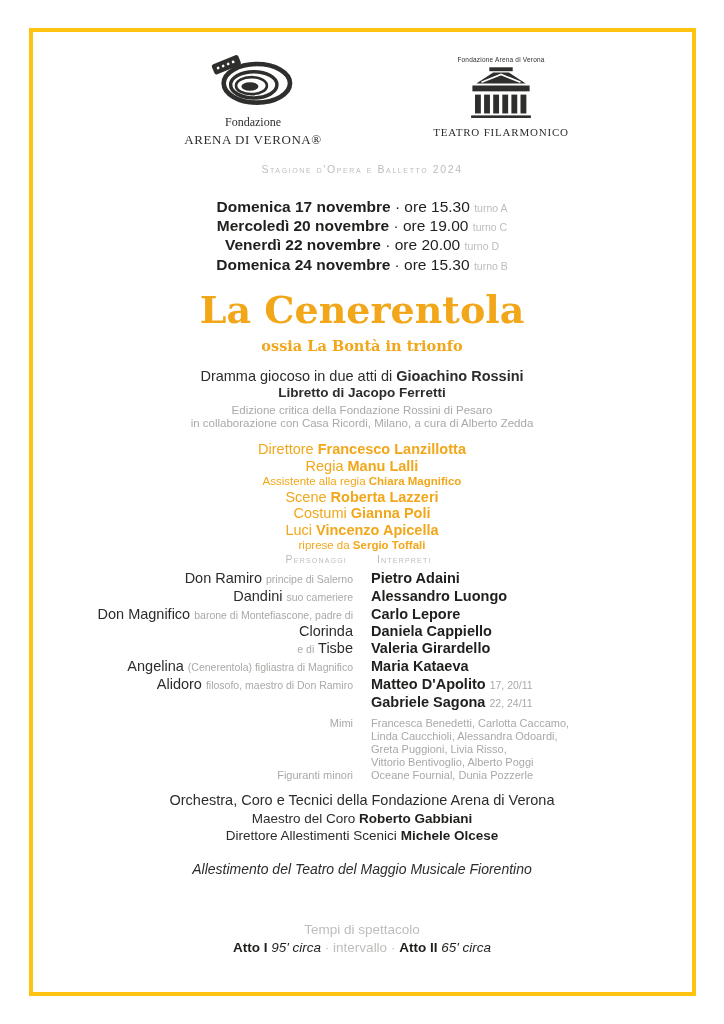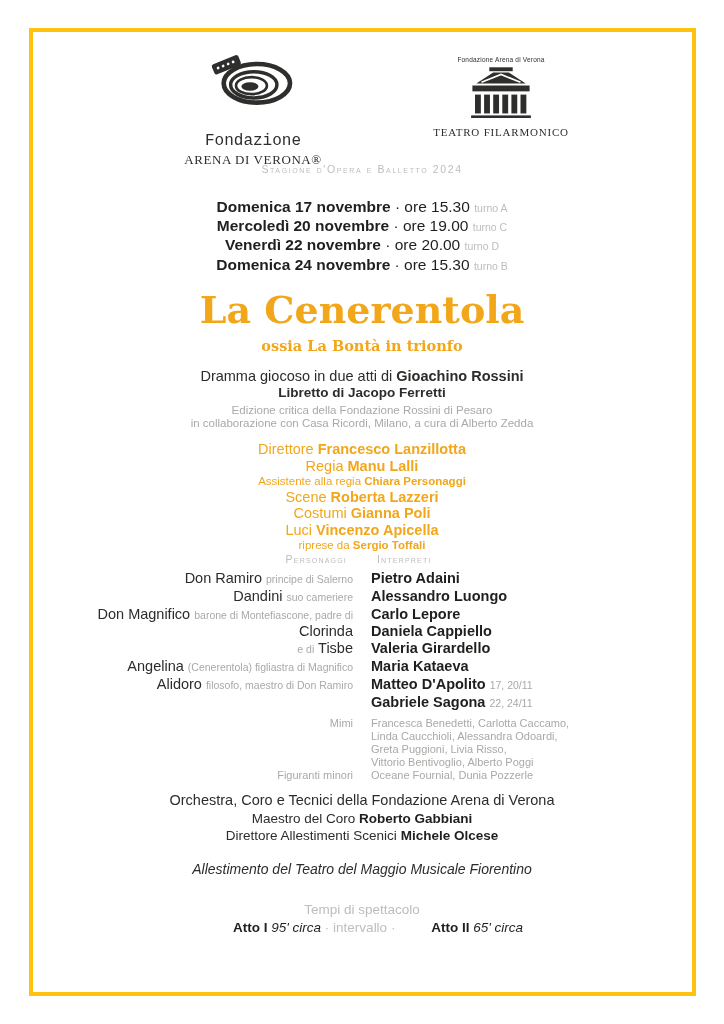--- a/index.html
+++ b/index.html
@@ -9,21 +9,21 @@
   *{margin:0;padding:0;box-sizing:border-box;}
   html,body{background:#fff;}
   body{font-family:"Liberation Sans",sans-serif;color:var(--ink);}
   .page{position:relative;width:724px;height:1024px;background:#fff;overflow:hidden;}
   .frame{position:absolute;left:29px;top:28px;right:28px;bottom:28px;border:4px solid var(--gold);pointer-events:none;}
   .sec{position:absolute;left:44px;right:44px;text-align:center;}
 
   
   .logo-arena{position:absolute;left:178px;top:54px;width:150px;text-align:center;}
   .logo-teatro{position:absolute;left:425px;top:56px;width:152px;text-align:center;}
-  .logo-arena .l1{font-family:Liberation Mono, monospace;font-size:16px;color:var(--logo);margin-top:20px;}
+  .logo-arena .l1{font-family:Liberation Serif, serif;font-size:12px;color:var(--logo);margin-top:3px;}
   .logo-arena .l2{font-family:"Liberation Serif",serif;font-size:13px;letter-spacing:0.6px;color:var(--logo);margin-top:2px;}
   .logo-teatro .tiny{font-size:6.5px;color:var(--logo);letter-spacing:0.2px;}
   .logo-teatro .l2{font-family:"Liberation Serif",serif;font-size:11px;letter-spacing:0.8px;color:var(--logo);margin-top:4px;}
 
   
   .season{top:163px;font-size:10.5px;letter-spacing:1.6px;color:var(--gray-light);font-variant:small-caps;}
   .dates{top:198px;line-height:17.2px;}
   .date-line{font-size:15.5px;color:var(--ink);}
   .d-day{font-weight:bold;}
   .d-turno{font-size:10.5px;color:var(--gray-light);}
@@ -61,23 +61,23 @@
 
   
   .production{top:792px;}
   .p-line1{font-size:14.5px;color:var(--ink2);line-height:17.5px;}
   .p-line{font-size:13.5px;color:var(--ink2);line-height:17.5px;}
   .p-line b{color:var(--ink);}
   .staging{top:861px;font-size:14px;font-style:italic;color:var(--ink2);}
 
   
   .timing{top:901px;line-height:17.5px;}
-  .tm-heading{font-size:13.5px;color:var(--gray-light);}
+  .tm-heading{font-size:13.5px;color:var(--gray-light);margin-top:20px;}
   .tm-line{font-size:13.5px;color:var(--ink);}
-  .tm-act{font-weight:600;margin-left:32px;}
+  .tm-act{font-weight:600;}
   .tm-sep{color:var(--gray-light);}
 
   svg .dk{fill:var(--logo);}
   svg .st{stroke:var(--logo);fill:none;}
 </style>
 </head>
 <body>
 
 <div class="page">
   <div class="frame"></div>
@@ -141,21 +141,21 @@
     <div class="w-line2">Libretto di Jacopo Ferretti</div>
     <div class="w-note">
       <div>Edizione critica della Fondazione Rossini di Pesaro</div>
       <div>in collaborazione con Casa Ricordi, Milano, a cura di Alberto Zedda</div>
     </div>
   </div>
 
   <div class="sec team">
     <div class="team-line"><span class="t-role">Direttore</span> <span class="t-name">Francesco Lanzillotta</span></div>
     <div class="team-line"><span class="t-role">Regia</span> <span class="t-name">Manu Lalli</span></div>
-    <div class="team-line small"><span class="t-role">Assistente alla regia</span> <span class="t-name">Chiara Personaggi</span></div>
+    <div class="team-line small"><span class="t-role">Assistente alla regia</span> <span class="t-name">Chiara Magnifico</span></div>
     <div class="team-line"><span class="t-role">Scene</span> <span class="t-name">Roberta Lazzeri</span></div>
     <div class="team-line"><span class="t-role">Costumi</span> <span class="t-name">Gianna Poli</span></div>
     <div class="team-line"><span class="t-role">Luci</span> <span class="t-name">Vincenzo Apicella</span></div>
     <div class="team-line small"><span class="t-role">riprese da</span> <span class="t-name">Sergio Toffali</span></div>
   </div>
 
   <div class="cast-header">
     <div class="c-left">Personaggi</div>
     <div class="c-right">Interpreti</div>
   </div>

